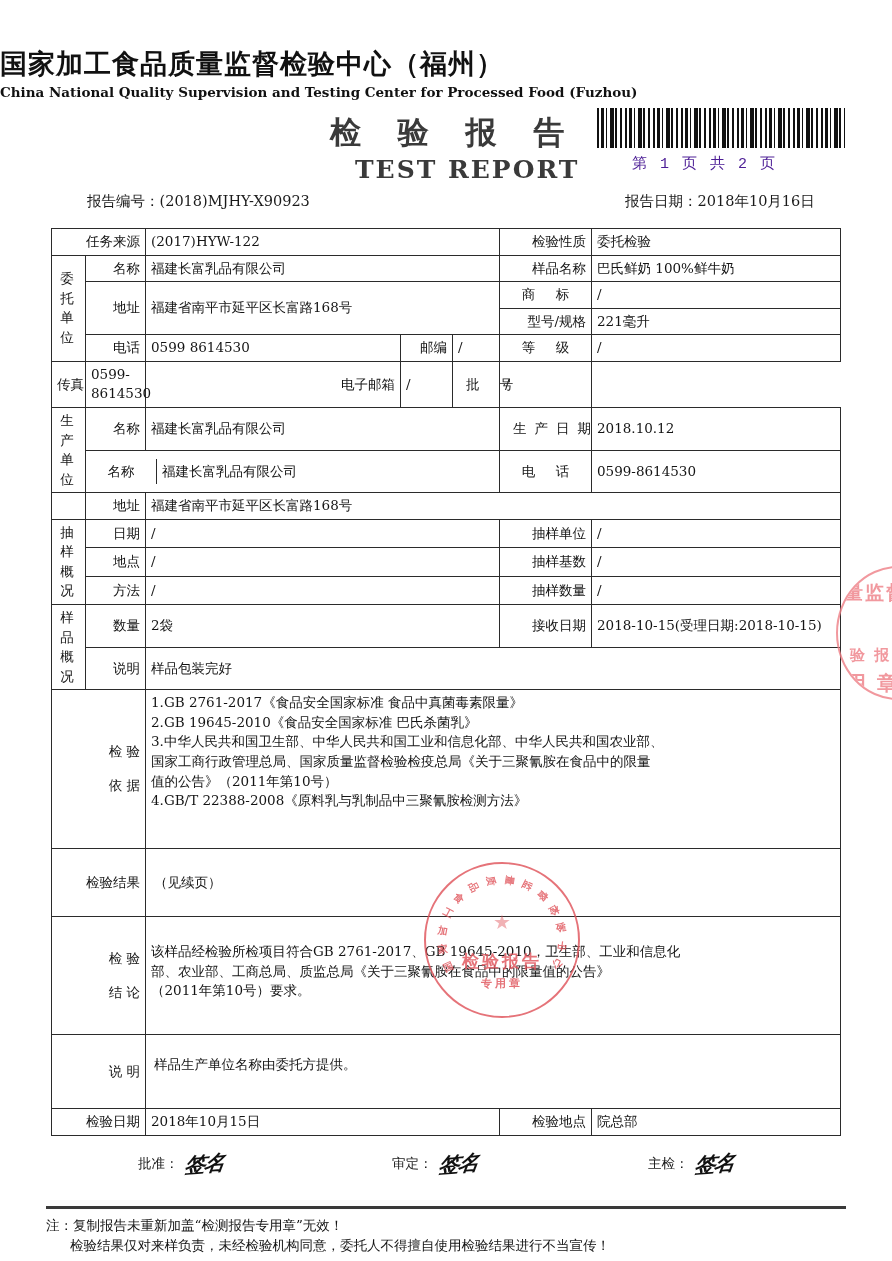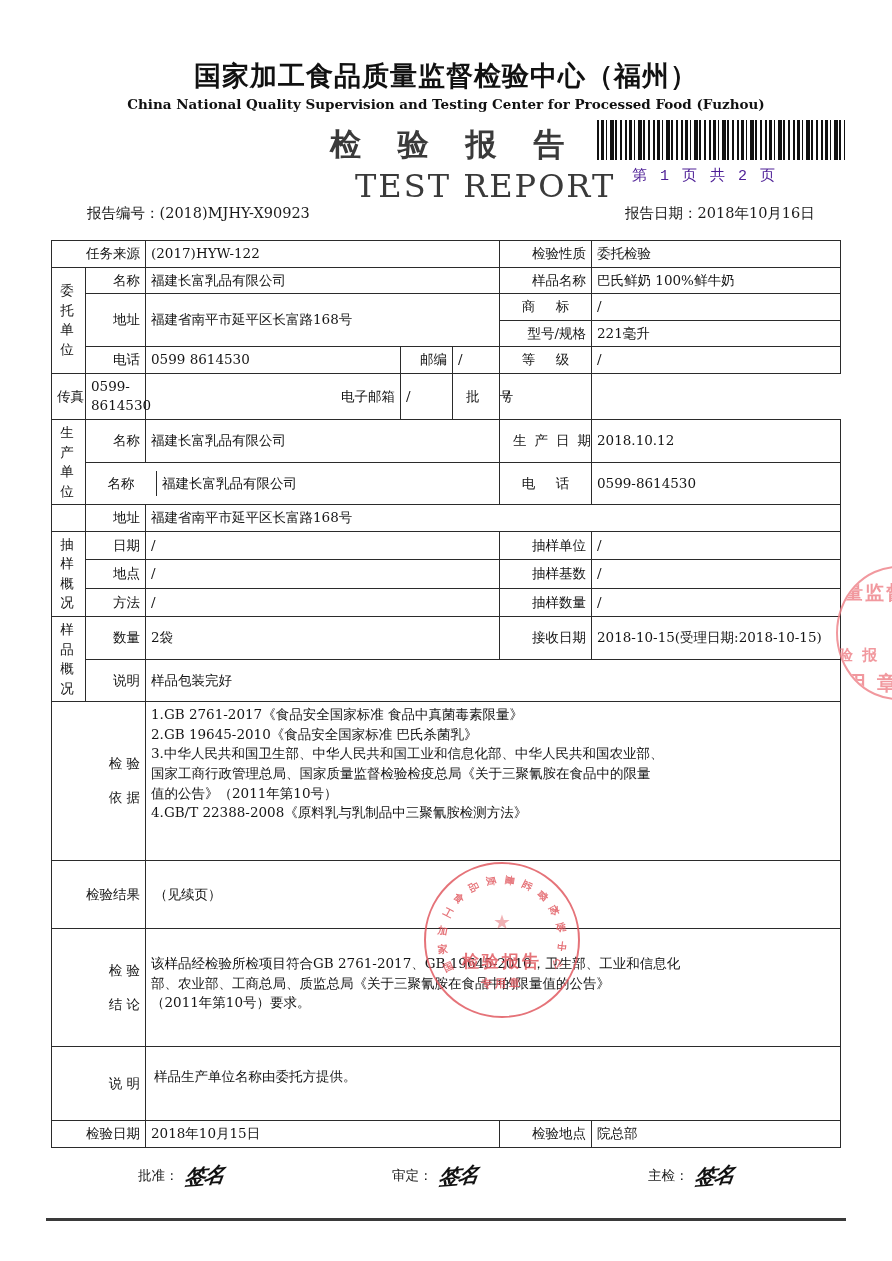--- a/index.html
+++ b/index.html
@@ -6,21 +6,21 @@
   body{
     width:892px;height:1261px;
     font-family:"DejaVu Sans","Liberation Sans",sans-serif;
     color:#1a1a1a;
     position:relative;
     overflow:hidden;
   }
   .page{position:relative;width:892px;height:1261px;}
 
   
-  .hdr{text-align:center;padding-top:60px;}
+  .hdr{text-align:left;padding-top:48px;}
   .hdr-cn{
     font-family:"DejaVu Serif","Liberation Serif",serif;
     font-size:27px;font-weight:700;letter-spacing:1px;color:#111;
     line-height:1.15;
   }
   .hdr-en{
     font-family:"DejaVu Serif","Liberation Serif",serif;
     font-size:13.5px;font-weight:700;color:#111;margin-top:5px;letter-spacing:0px;
   }
 
@@ -28,21 +28,21 @@
     position:relative;margin-top:6px;height:82px;
   }
   .title-cn{
     position:absolute;left:330px;top:6px;
     font-family:"DejaVu Serif","Liberation Serif",serif;
     font-size:31px;font-weight:700;letter-spacing:13px;color:#3a3a3a;
   }
   .title-en{
     position:absolute;left:355px;top:49px;
     font-family:"DejaVu Serif","Liberation Serif",serif;
-    font-size:32px;font-weight:400;letter-spacing:2px;color:#3a3a3a;
+    font-size:25px;font-weight:700;letter-spacing:2px;color:#3a3a3a;
   }
   .barcode{
     position:absolute;left:597px;top:2px;width:248px;height:40px;
     background:repeating-linear-gradient(90deg,
       #111 0 2px,#fff 2px 4px,#111 4px 7px,#fff 7px 9px,
       #111 9px 10px,#fff 10px 13px,#111 13px 17px,#fff 17px 18px,
       #111 18px 20px,#fff 20px 23px,#111 23px 25px,#fff 25px 28px);
   }
   .pagecount{
     position:absolute;left:632px;top:48px;
@@ -120,21 +120,21 @@
     border:2.5px solid #ee7f86;
     opacity:.8;
     overflow:hidden;
   }
   #stamp-edge .e1,#stamp-edge .e2{
     position:absolute;color:#ee7f86;font-weight:700;
     font-family:"DejaVu Serif","Liberation Serif",serif;
     letter-spacing:2px;white-space:nowrap;
   }
   #stamp-edge .e1{left:6px;top:12px;font-size:19px;}
-  #stamp-edge .e2{left:0;top:78px;font-size:15px;}
+  #stamp-edge .e2{left:12px;top:78px;font-size:15px;}
   #stamp-edge .e3{position:absolute;left:8px;top:102px;font-size:20px;color:#ee7f86;font-weight:700;letter-spacing:2px;font-family:"DejaVu Serif","Liberation Serif",serif;}
 
   
   .sig-row{position:relative;height:56px;margin-top:6px;}
   .sig{position:absolute;font-size:13.5px;font-family:"DejaVu Serif","Liberation Serif",serif;}
   .sig .lab{display:inline-block;vertical-align:middle;}
   .sig .scr{
     display:inline-block;vertical-align:middle;margin-left:6px;
     font-family:"DejaVu Serif","Liberation Serif",serif;
     font-size:21px;font-style:italic;font-weight:700;
@@ -365,20 +365,24 @@
     <div class="sig" id="sig-review">
       <span class="lab">审定：</span><span class="scr">签名</span>
     </div>
     <div class="sig" id="sig-chief">
       <span class="lab">主检：</span><span class="scr">签名</span>
     </div>
   </div>
 
   <div class="hr-bottom"></div>
 
+  <div class="notes">
+    <div class="n1">注：复制报告未重新加盖“检测报告专用章”无效！</div>
+    <div class="n2">检验结果仅对来样负责，未经检验机构同意，委托人不得擅自使用检验结果进行不当宣传！</div>
+  </div>
 
   <div class="stamp" id="stamp-main">
     <div class="stamp-ring" id="ring-main">
         <span style="transform: rotate(-115deg) translate(0px, -60px) rotate(90deg) translate(-5px, -5px);">国</span>
         <span style="transform: rotate(-97.3077deg) translate(0px, -60px) rotate(90deg) translate(-5px, -5px);">家</span>
         <span style="transform: rotate(-79.6154deg) translate(0px, -60px) rotate(90deg) translate(-5px, -5px);">加</span>
         <span style="transform: rotate(-61.9231deg) translate(0px, -60px) rotate(90deg) translate(-5px, -5px);">工</span>
         <span style="transform: rotate(-44.2308deg) translate(0px, -60px) rotate(90deg) translate(-5px, -5px);">食</span>
         <span style="transform: rotate(-26.5385deg) translate(0px, -60px) rotate(90deg) translate(-5px, -5px);">品</span>
         <span style="transform: rotate(-8.84615deg) translate(0px, -60px) rotate(90deg) translate(-5px, -5px);">质</span>

